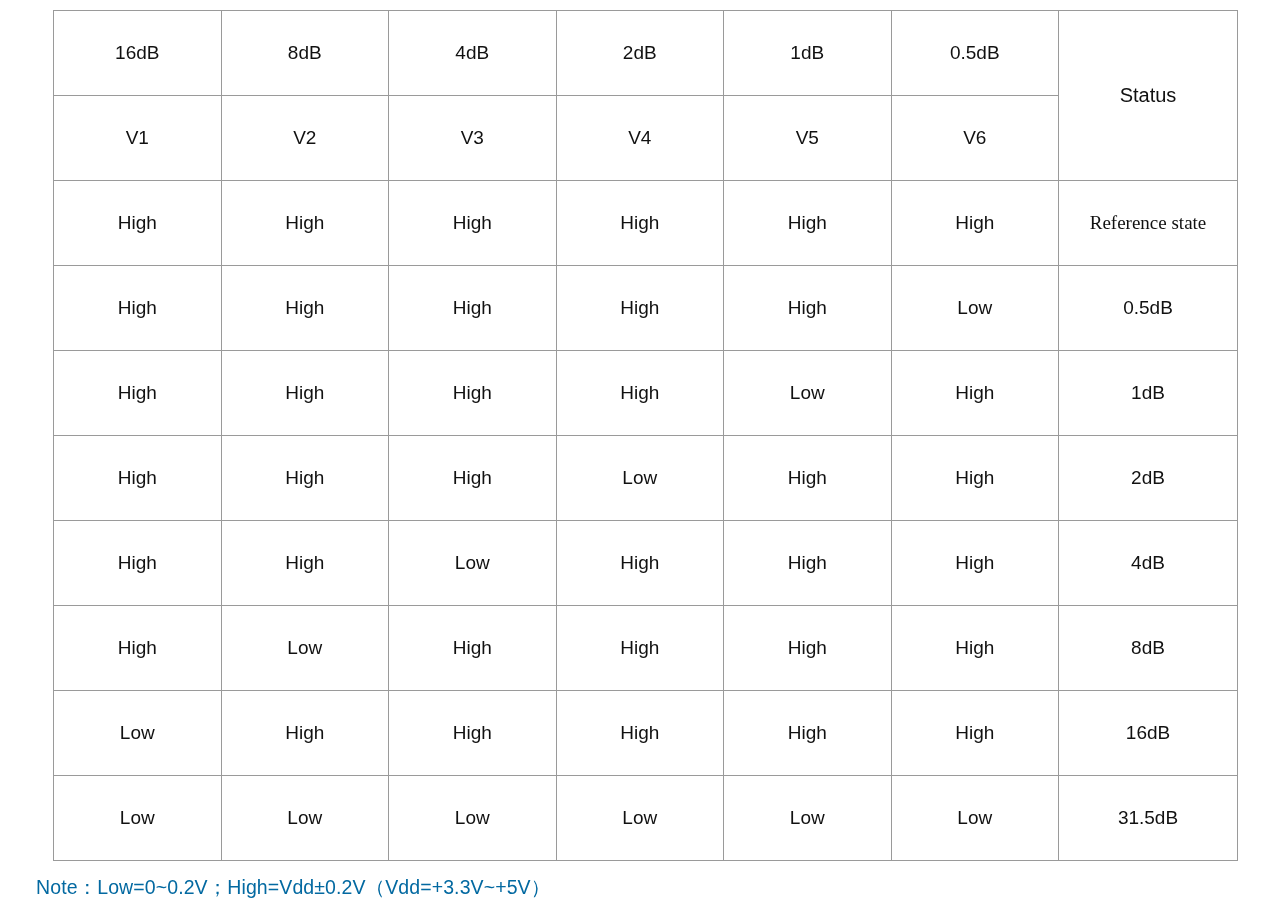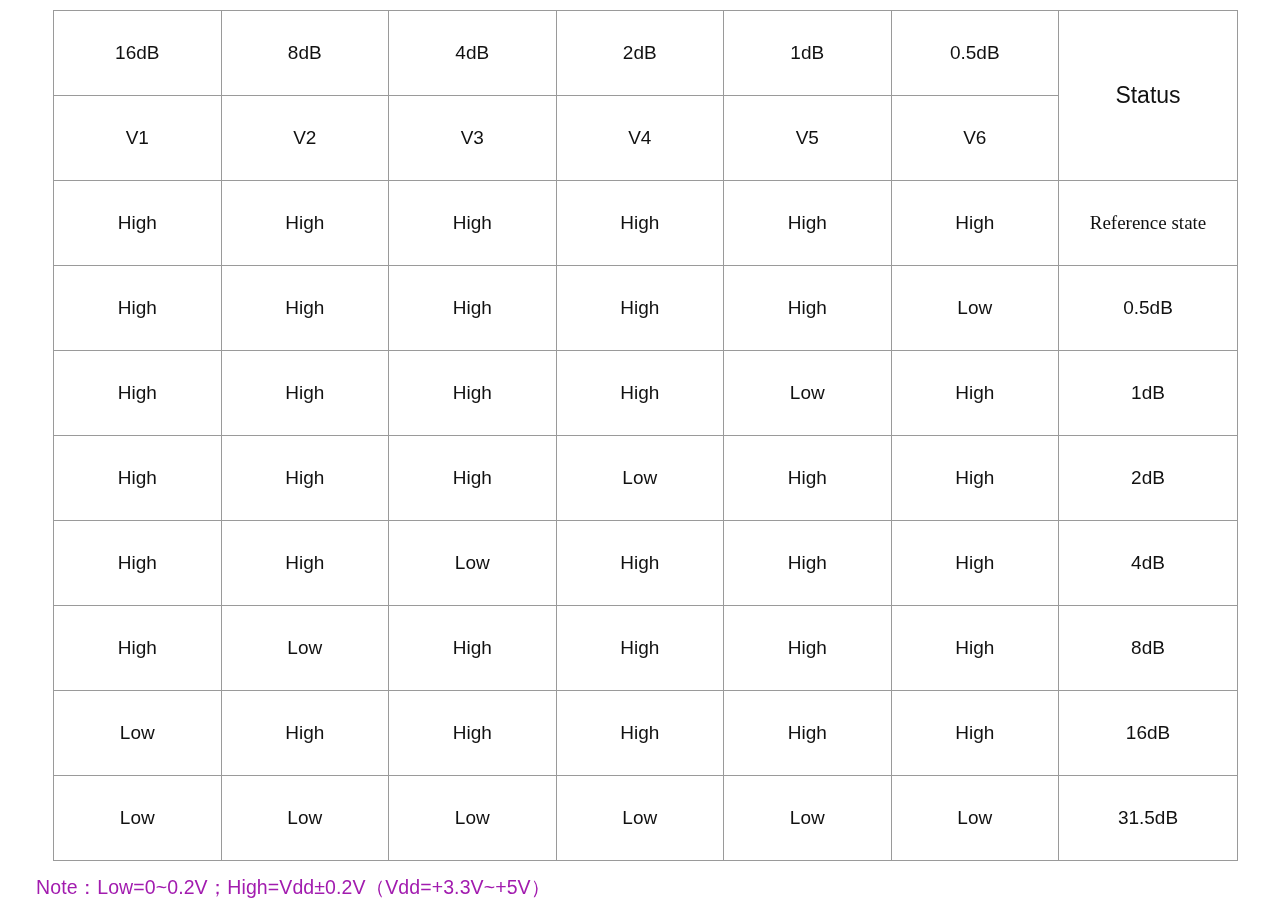--- a/index.html
+++ b/index.html
@@ -42,32 +42,32 @@
     color: #111111;
     height: 84px;
     padding: 0 4px;
     line-height: 1.75;
     white-space: normal;
   }
   table.att-table td.status-col {
     width: 170px;
   }
   table.att-table td.status-head {
-    font-size: 23px;
+    font-size: 20px;
   }
   table.att-table td.ref-state {
     line-height: 1.95;
     font-family: Liberation Serif, serif;
   }
   .note {
     position: absolute;
     left: 36px;
     top: 874px;
     font-size: 19.5px;
-    color: #a21caf;
+    color: #0369a1;
     letter-spacing: 0.1px;
     white-space: nowrap;
   }
 </style>
 </head>
 <body>
 
 <div class="page">
 
   <div class="table-wrap">

